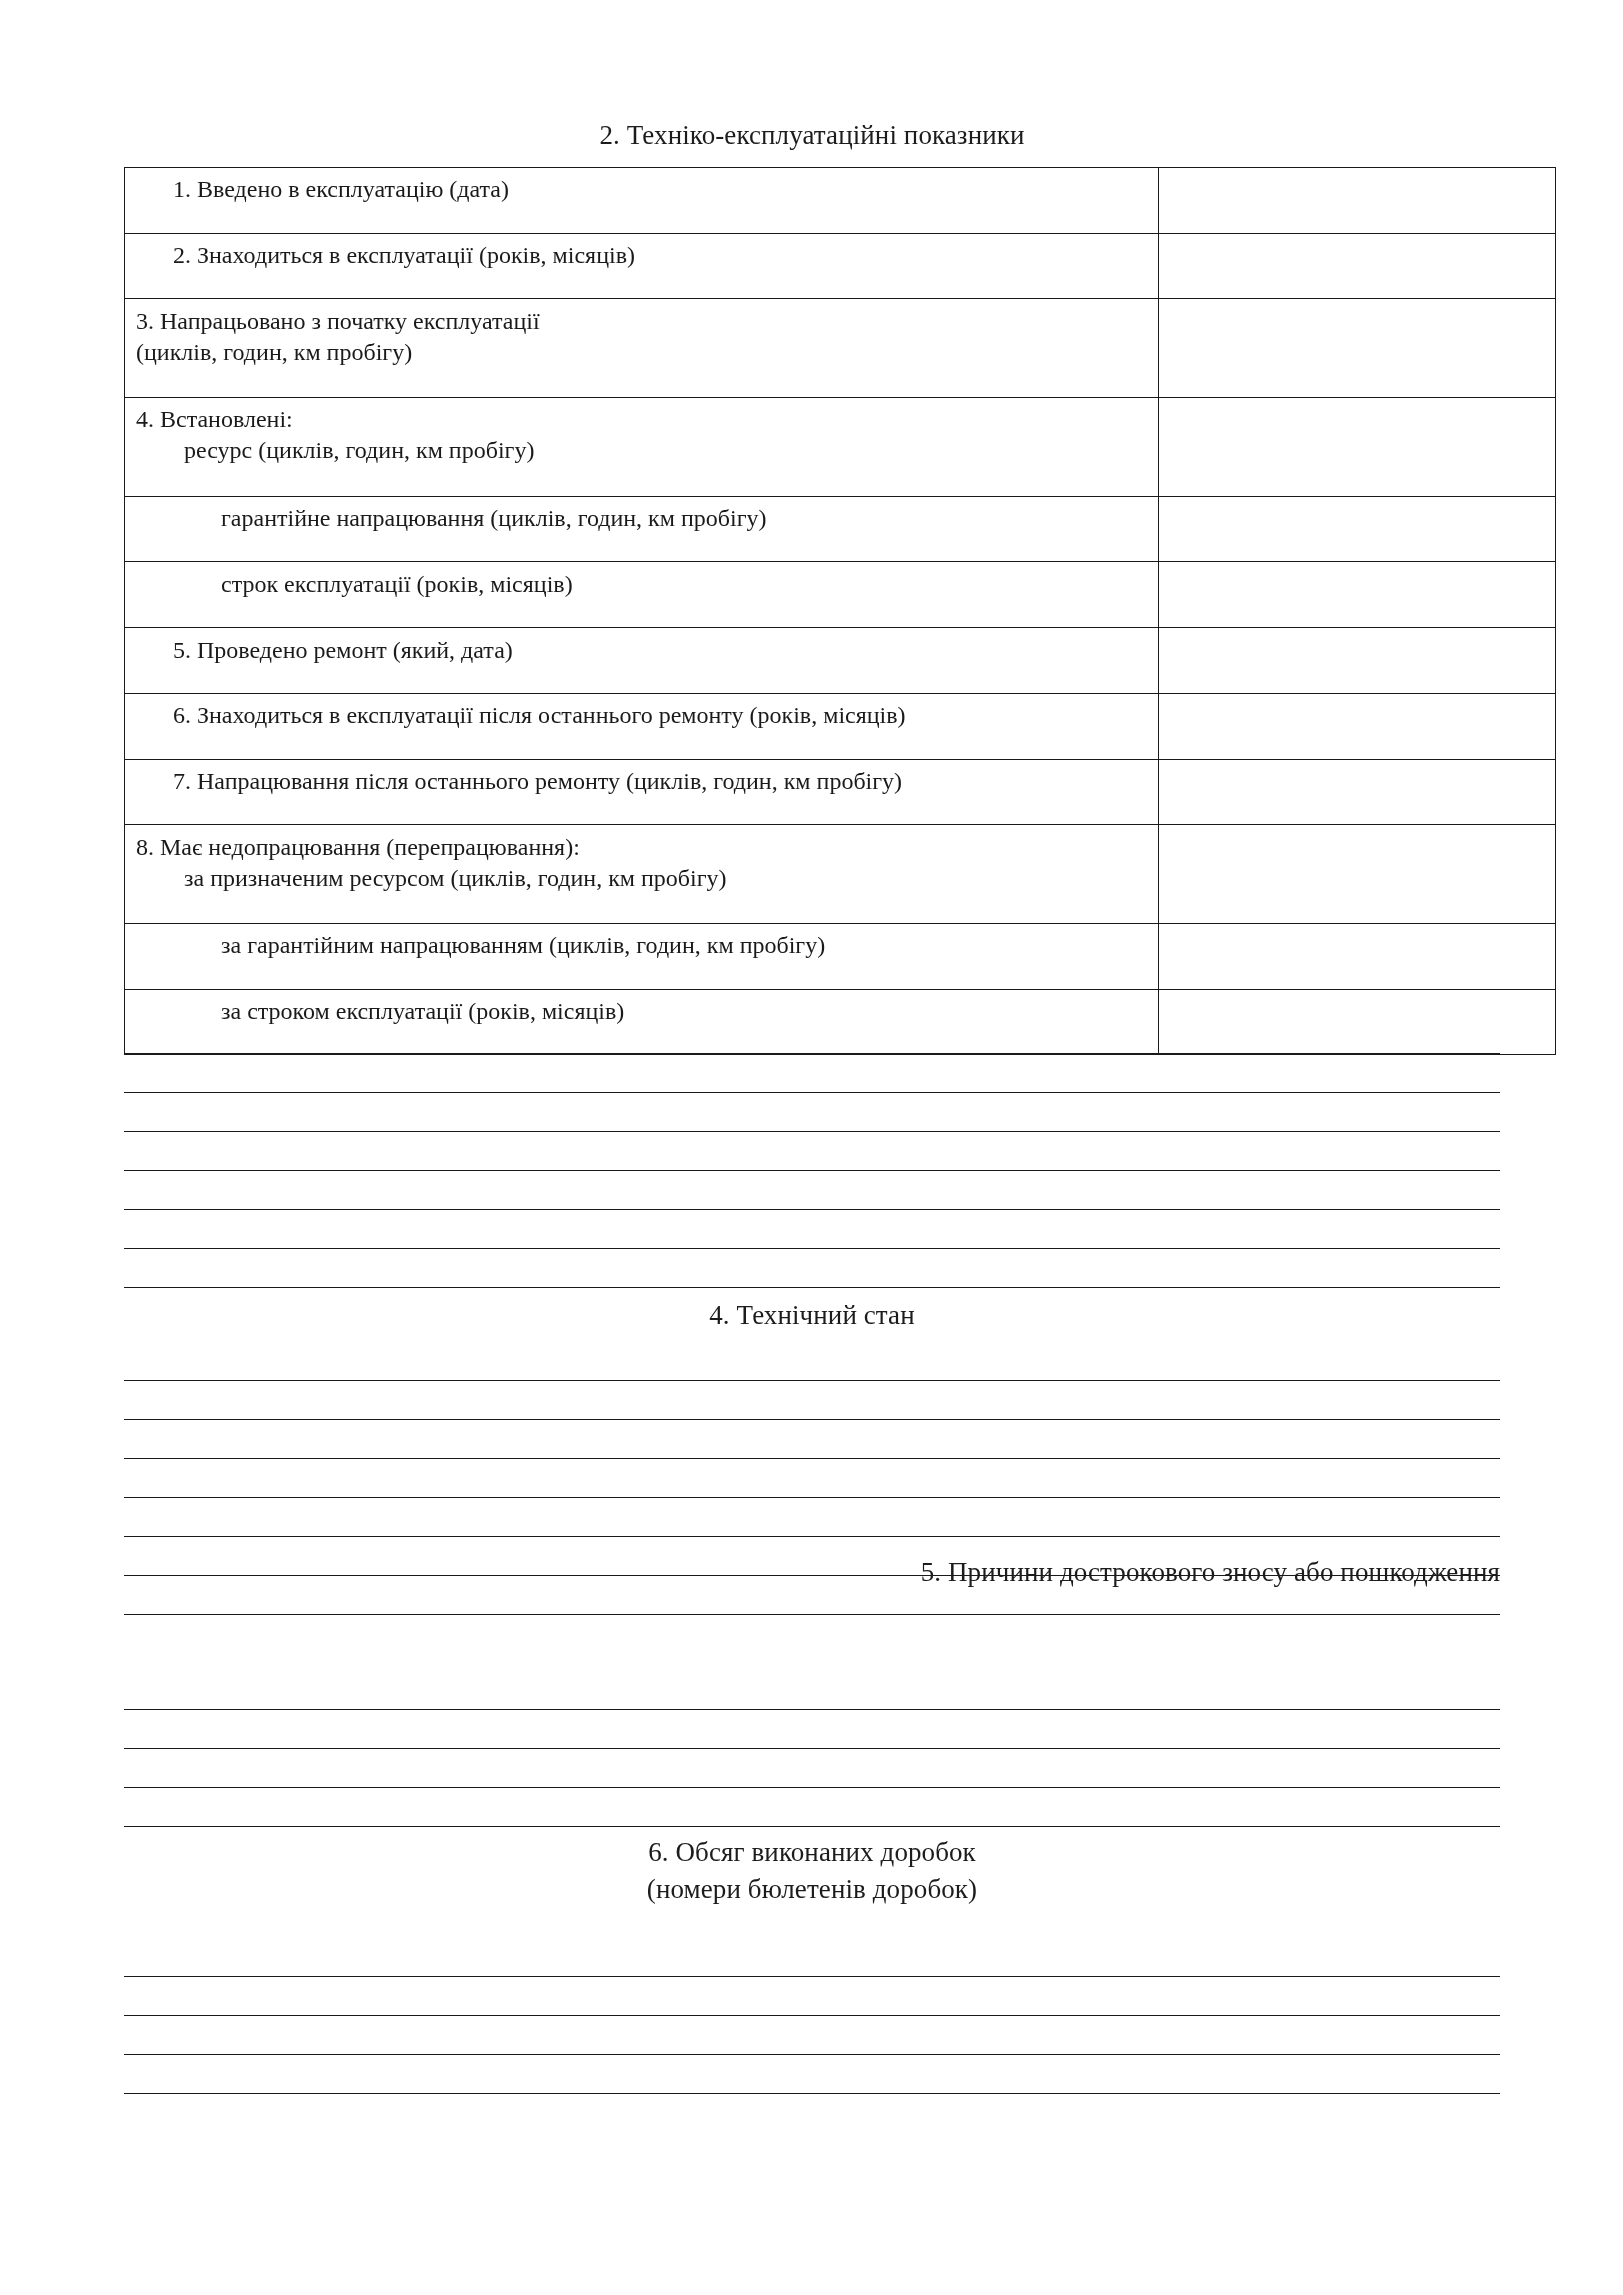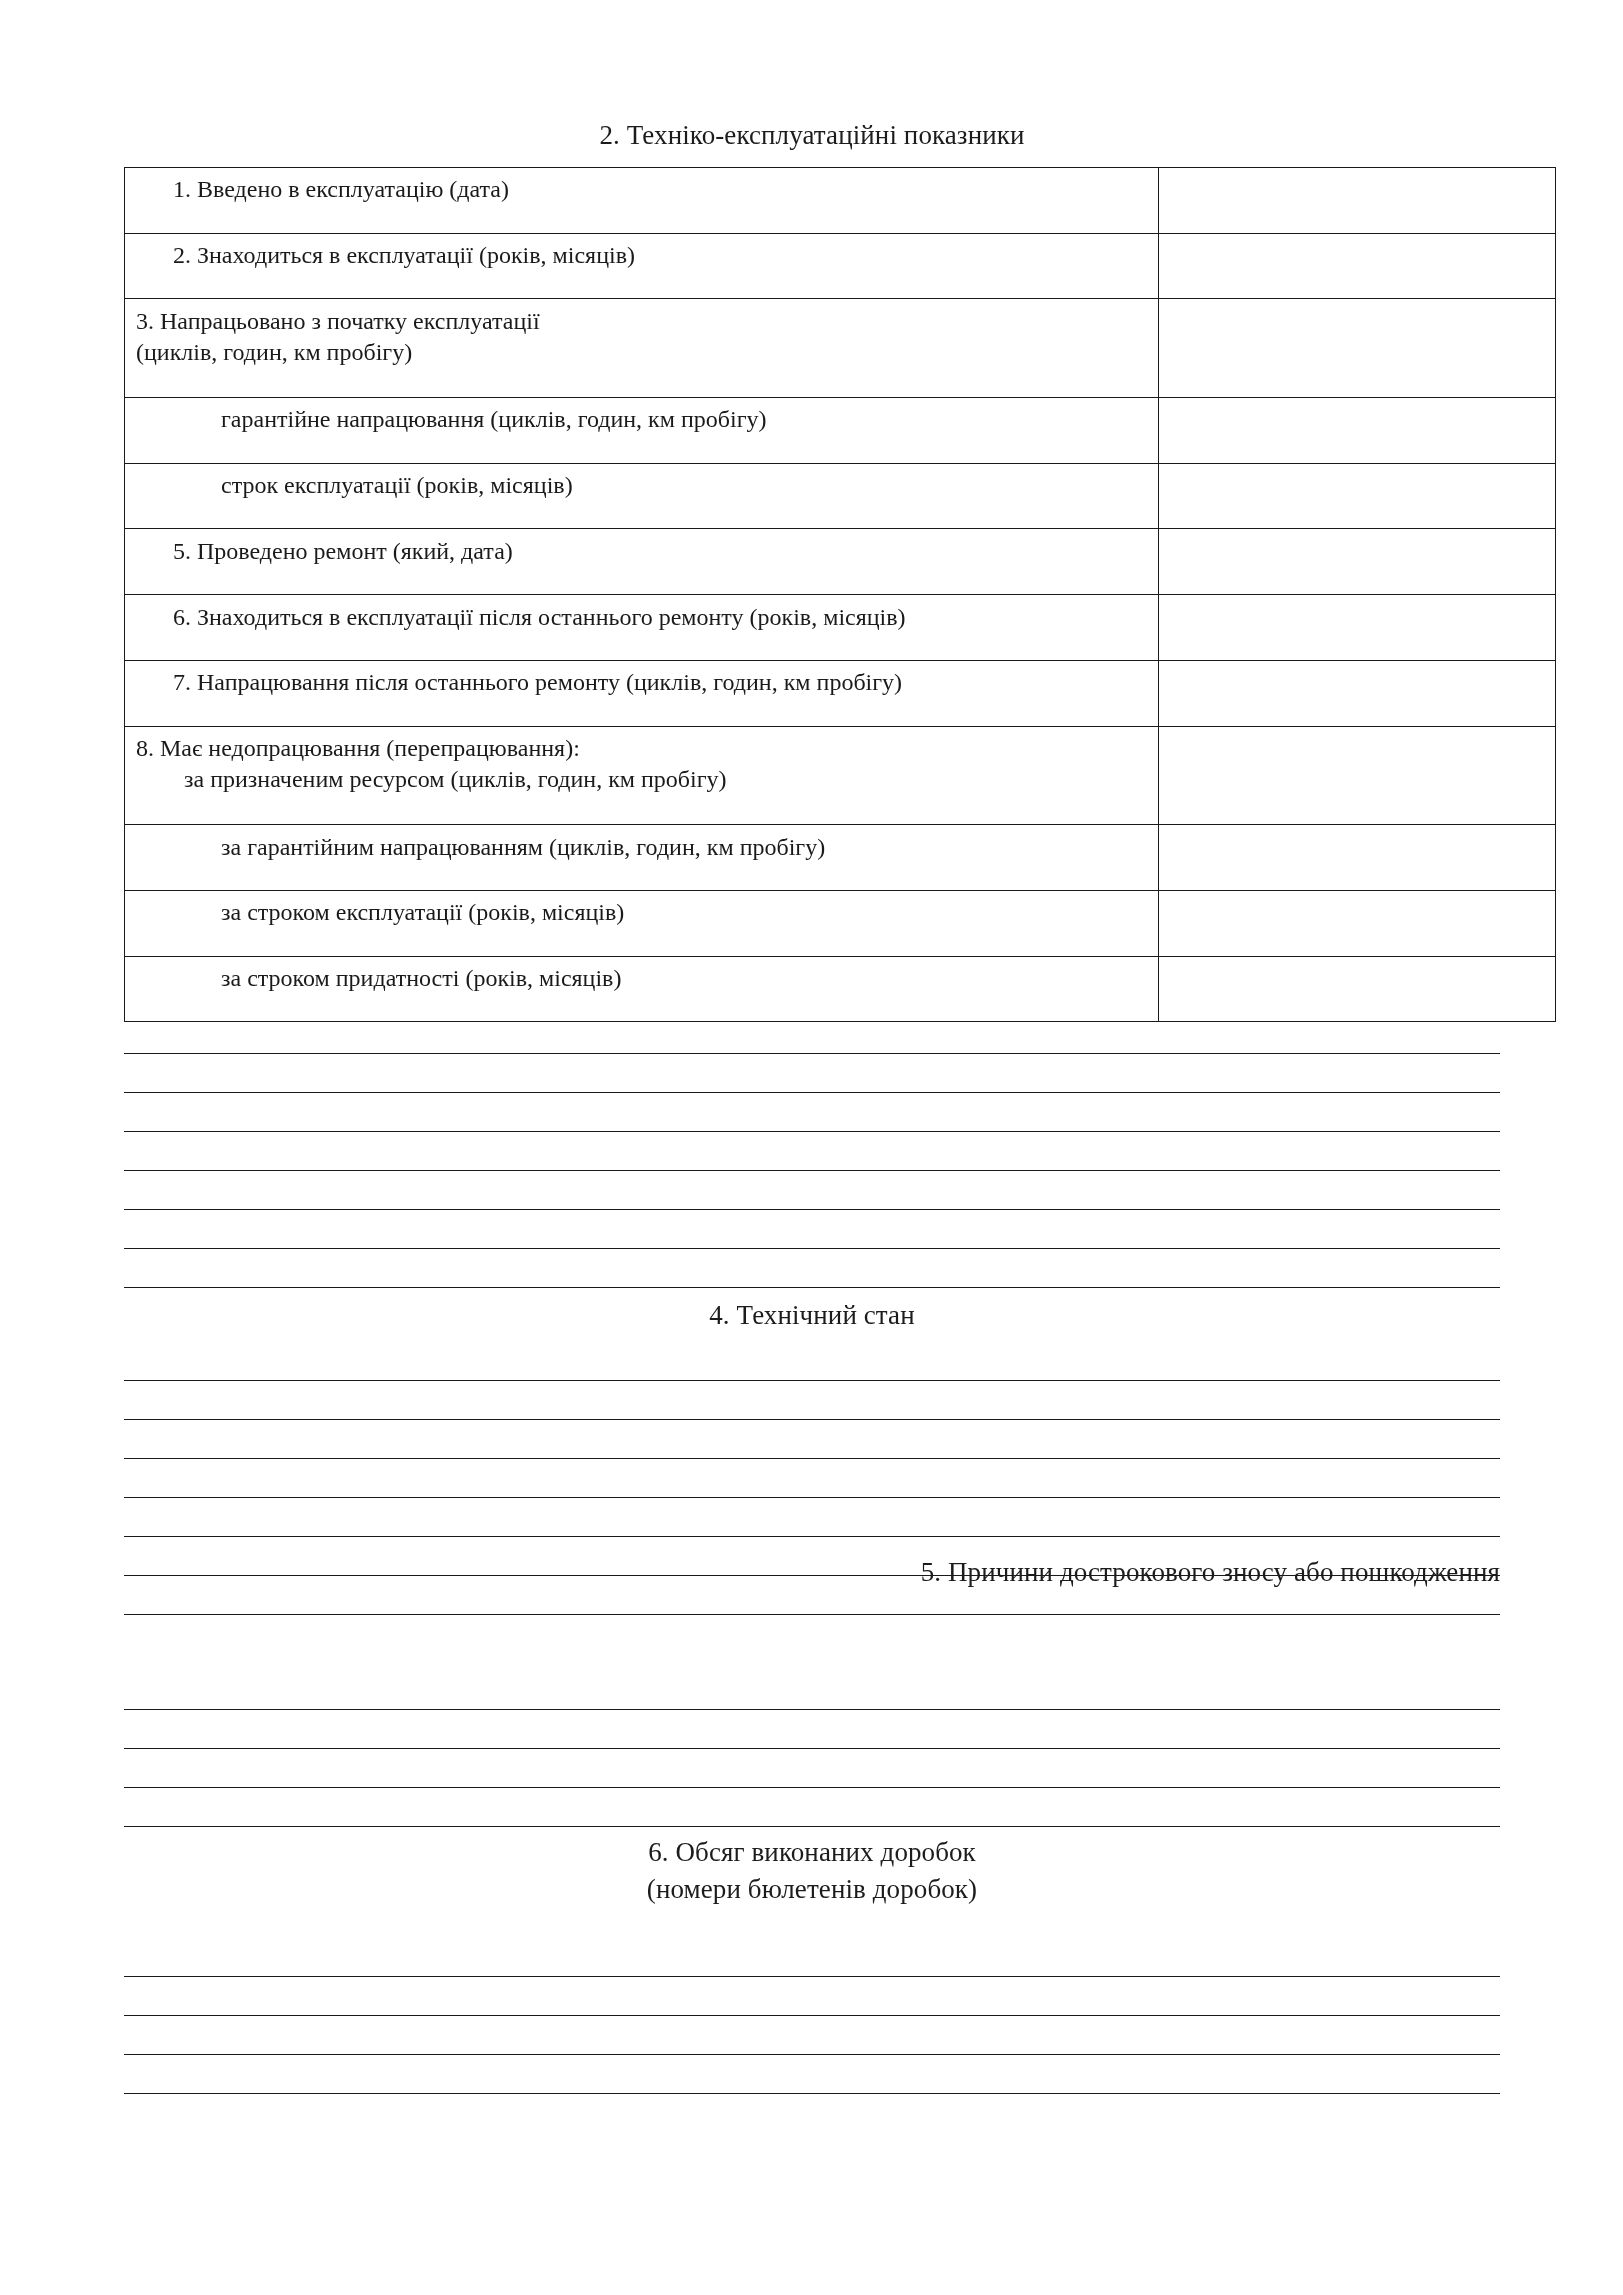--- a/index.html
+++ b/index.html
@@ -102,20 +102,27 @@
           </td>
           <td class="value"></td>
         </tr>
         <tr class="row-xtall">
           <td class="label">
             <div class="cell-line">3. Напрацьовано з початку експлуатації</div>
             <div class="cell-line">(циклів, годин, км пробігу)</div>
           </td>
           <td class="value"></td>
         </tr>
+        <tr class="row-xtall">
+          <td class="label">
+            <div class="cell-line">4. Встановлені:</div>
+            <div class="cell-line indent">ресурс (циклів, годин, км пробігу)</div>
+          </td>
+          <td class="value"></td>
+        </tr>
         <tr class="row-tall">
           <td class="label">
             <div class="cell-line indent">гарантійне напрацювання (циклів, годин, км пробігу)</div>
           </td>
           <td class="value"></td>
         </tr>
         <tr class="row-tall">
           <td class="label">
             <div class="cell-line indent">строк експлуатації (років, місяців)</div>
           </td>
@@ -148,26 +155,20 @@
         </tr>
         <tr class="row-tall">
           <td class="label">
             <div class="cell-line indent">за гарантійним напрацюванням (циклів, годин, км пробігу)</div>
           </td>
           <td class="value"></td>
         </tr>
         <tr class="row-tall">
           <td class="label">
             <div class="cell-line indent">за строком експлуатації (років, місяців)</div>
-          </td>
-          <td class="value"></td>
-        </tr>
-        <tr class="row-tall">
-          <td class="label">
-            <div class="cell-line indent">за строком придатності (років, місяців)</div>
           </td>
           <td class="value"></td>
         </tr>
       </tbody>
   </table>
 
   <div class="rule-block" style="top:1015px;">
       <div class="rule-line"></div>
       <div class="rule-line"></div>
       <div class="rule-line"></div>

